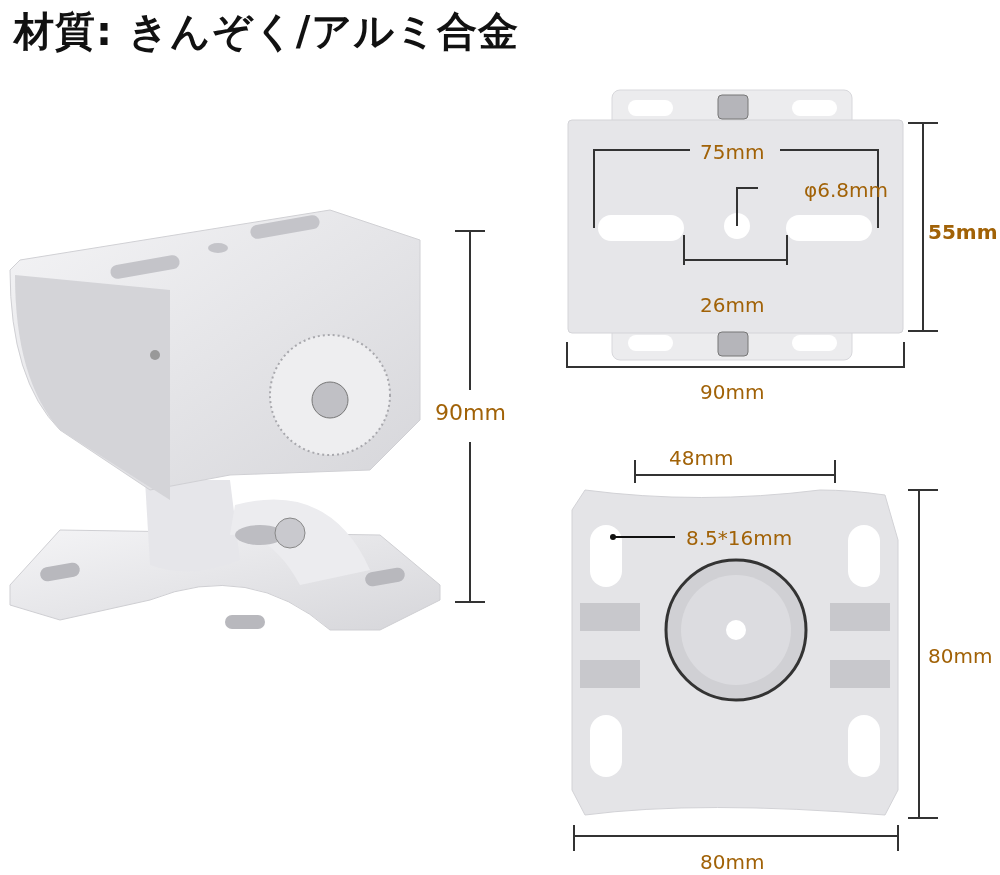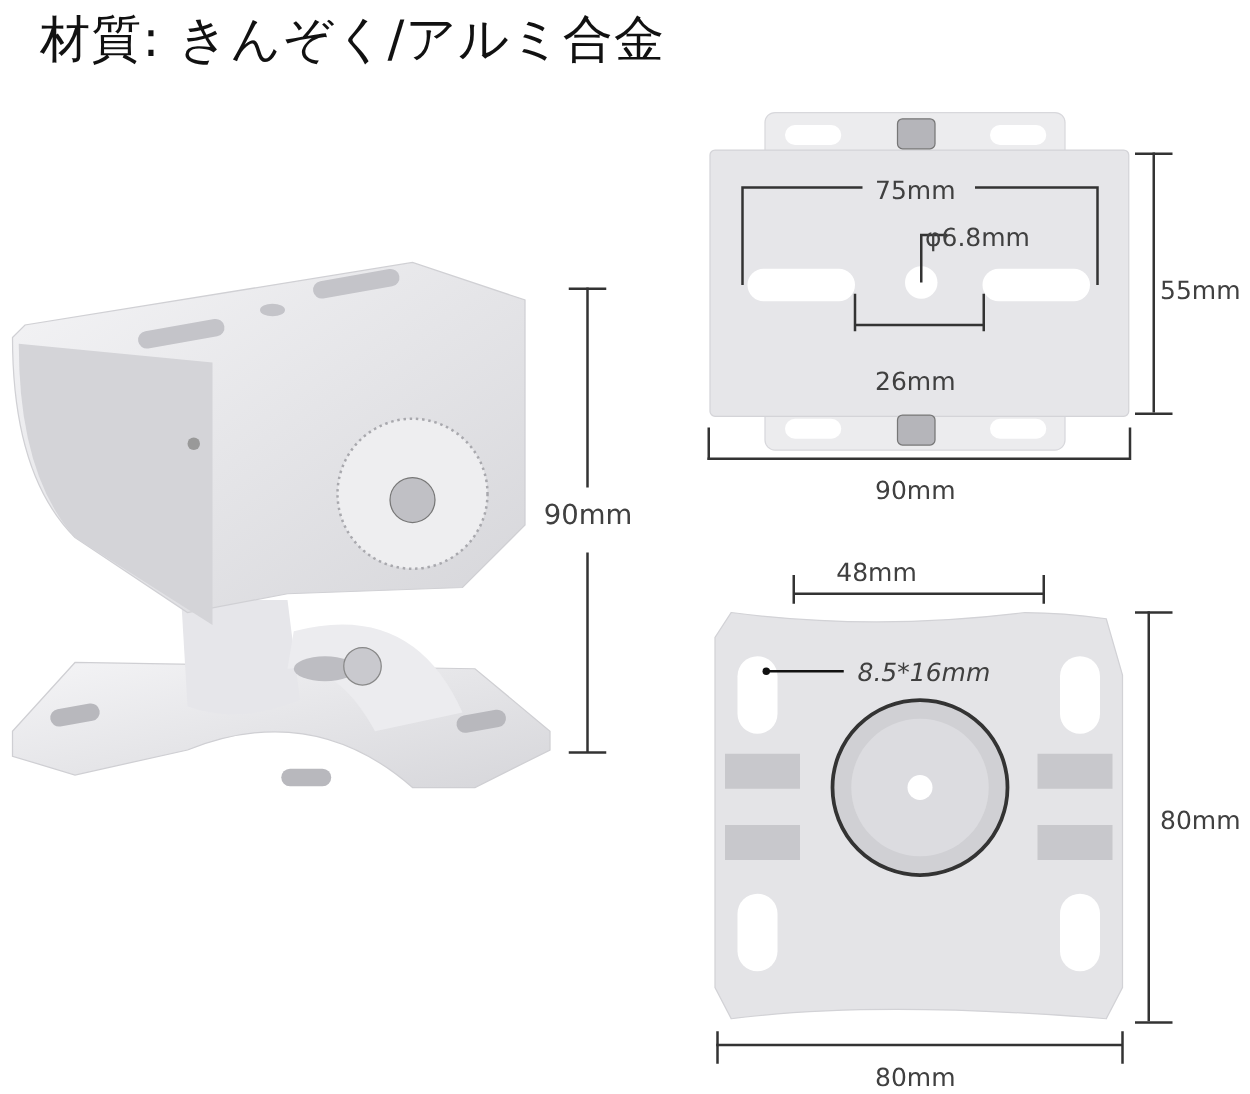--- a/index.html
+++ b/index.html
@@ -1,18 +1,18 @@
 <!DOCTYPE html>
 <html><head>
 <meta charset="utf-8">
 <style>
   html,body{margin:0;padding:0;background:#fff;}
   body{width:1000px;height:875px;position:relative;overflow:hidden;font-family:"DejaVu Sans","Liberation Sans",sans-serif;color:#111;}
-  .title{position:absolute;left:32px;top:4px;font-size:40px;letter-spacing:1px;font-weight:400;}
-  .lbl{position:absolute;font-size:20px;color:#404040;}
+  .title{position:absolute;left:14px;top:4px;font-size:40px;letter-spacing:1px;font-weight:700;}
+  .lbl{position:absolute;font-size:20px;color:#a16207;}
   .vline{position:absolute;width:2px;background:#333;}
   .hline{position:absolute;height:2px;background:#333;}
   .tick-h{position:absolute;height:2px;width:30px;background:#333;}
   .tick-v{position:absolute;width:2px;height:26px;background:#333;}
   svg{position:absolute;}
 </style>
 </head>
 <body>
 
 <div class="title">材質: きんぞく/アルミ合金</div>
@@ -64,26 +64,26 @@
   <rect x="236" y="135" width="86" height="26" rx="13" fill="#fff"></rect>
   <circle cx="187" cy="146" r="13" fill="#fff"></circle>
 
   <path d="M44 148 V70 H140 M230 70 H328 V148" fill="none" stroke="#333" stroke-width="2"></path>
 
   <path d="M187 146 V108 H208" fill="none" stroke="#333" stroke-width="2"></path>
 
   <path d="M134 155 V185 M237 155 V185 M134 180 H237" fill="none" stroke="#333" stroke-width="2"></path>
 </svg>
 <div class="lbl" style="left:700px;top:140px;">75mm</div>
-<div class="lbl" style="left:740px;top:178px;">φ6.8mm</div>
+<div class="lbl" style="left:804px;top:178px;">φ6.8mm</div>
 <div class="lbl" style="left:700px;top:293px;">26mm</div>
 <div class="tick-h" style="left:908px;top:122px;"></div>
 <div class="vline" style="left:922px;top:122px;height:208px;"></div>
 <div class="tick-h" style="left:908px;top:330px;"></div>
-<div class="lbl" style="left:928px;top:220px;">55mm</div>
+<div class="lbl" style="left:928px;top:220px;font-weight:bold;">55mm</div>
 <div class="tick-v" style="left:566px;top:342px;"></div>
 <div class="hline" style="left:566px;top:366px;width:338px;"></div>
 <div class="tick-v" style="left:903px;top:342px;"></div>
 <div class="lbl" style="left:700px;top:380px;">90mm</div>
 
 <svg width="450" height="445" style="left:550px;top:430px" viewBox="0 0 450 445">
   <path d="M35 60 Q150 75 270 60 Q300 60 335 65 L348 110 V360 L335 385 Q150 370 35 385 L22 360 V80 Z" fill="#e4e4e7" stroke="#d2d2d6"></path>
   <rect x="40" y="95" width="32" height="62" rx="16" fill="#fff"></rect>
   <rect x="298" y="95" width="32" height="62" rx="16" fill="#fff"></rect>
   <rect x="40" y="285" width="32" height="62" rx="16" fill="#fff"></rect>
@@ -93,21 +93,21 @@
   <rect x="280" y="173" width="60" height="28" fill="#c8c8cc"></rect>
   <rect x="280" y="230" width="60" height="28" fill="#c8c8cc"></rect>
   <circle cx="186" cy="200" r="70" fill="#d0d0d4" stroke="#333" stroke-width="3"></circle>
   <circle cx="186" cy="200" r="55" fill="#dcdce0"></circle>
   <circle cx="186" cy="200" r="10" fill="#fff"></circle>
   <circle cx="63" cy="107" r="3" fill="#111"></circle>
   <path d="M63 107 H125" stroke="#111" stroke-width="2"></path>
   <path d="M85 30 V53 M285 30 V53 M85 45 H285" fill="none" stroke="#333" stroke-width="2"></path>
 </svg>
 <div class="lbl" style="left:669px;top:446px;">48mm</div>
-<div class="lbl" style="left:686px;top:526px;font-style:italic;">8.5*16mm</div>
+<div class="lbl" style="left:686px;top:526px;">8.5*16mm</div>
 <div class="tick-h" style="left:908px;top:489px;"></div>
 <div class="vline" style="left:918px;top:489px;height:328px;"></div>
 <div class="tick-h" style="left:908px;top:817px;"></div>
 <div class="lbl" style="left:928px;top:644px;">80mm</div>
 <div class="tick-v" style="left:573px;top:825px;"></div>
 <div class="hline" style="left:573px;top:835px;width:325px;"></div>
 <div class="tick-v" style="left:897px;top:825px;"></div>
 <div class="lbl" style="left:700px;top:850px;">80mm</div>
 
 </body></html>

